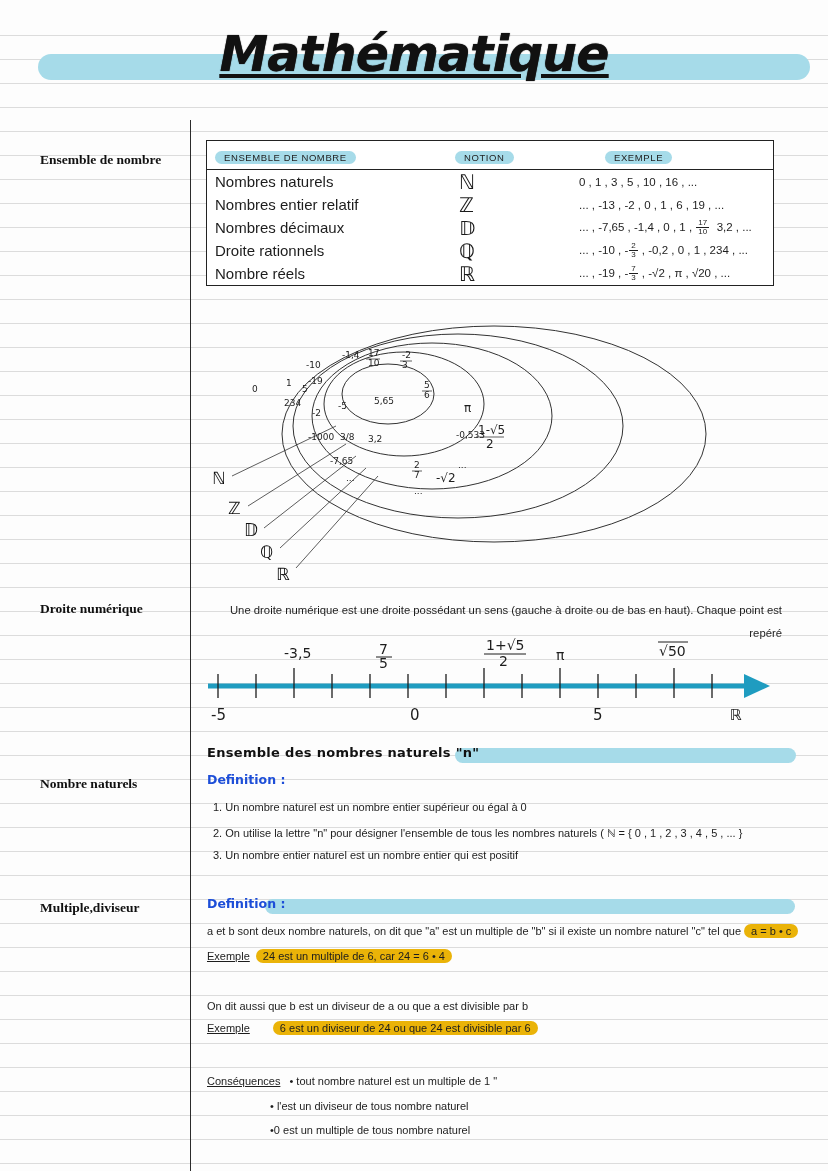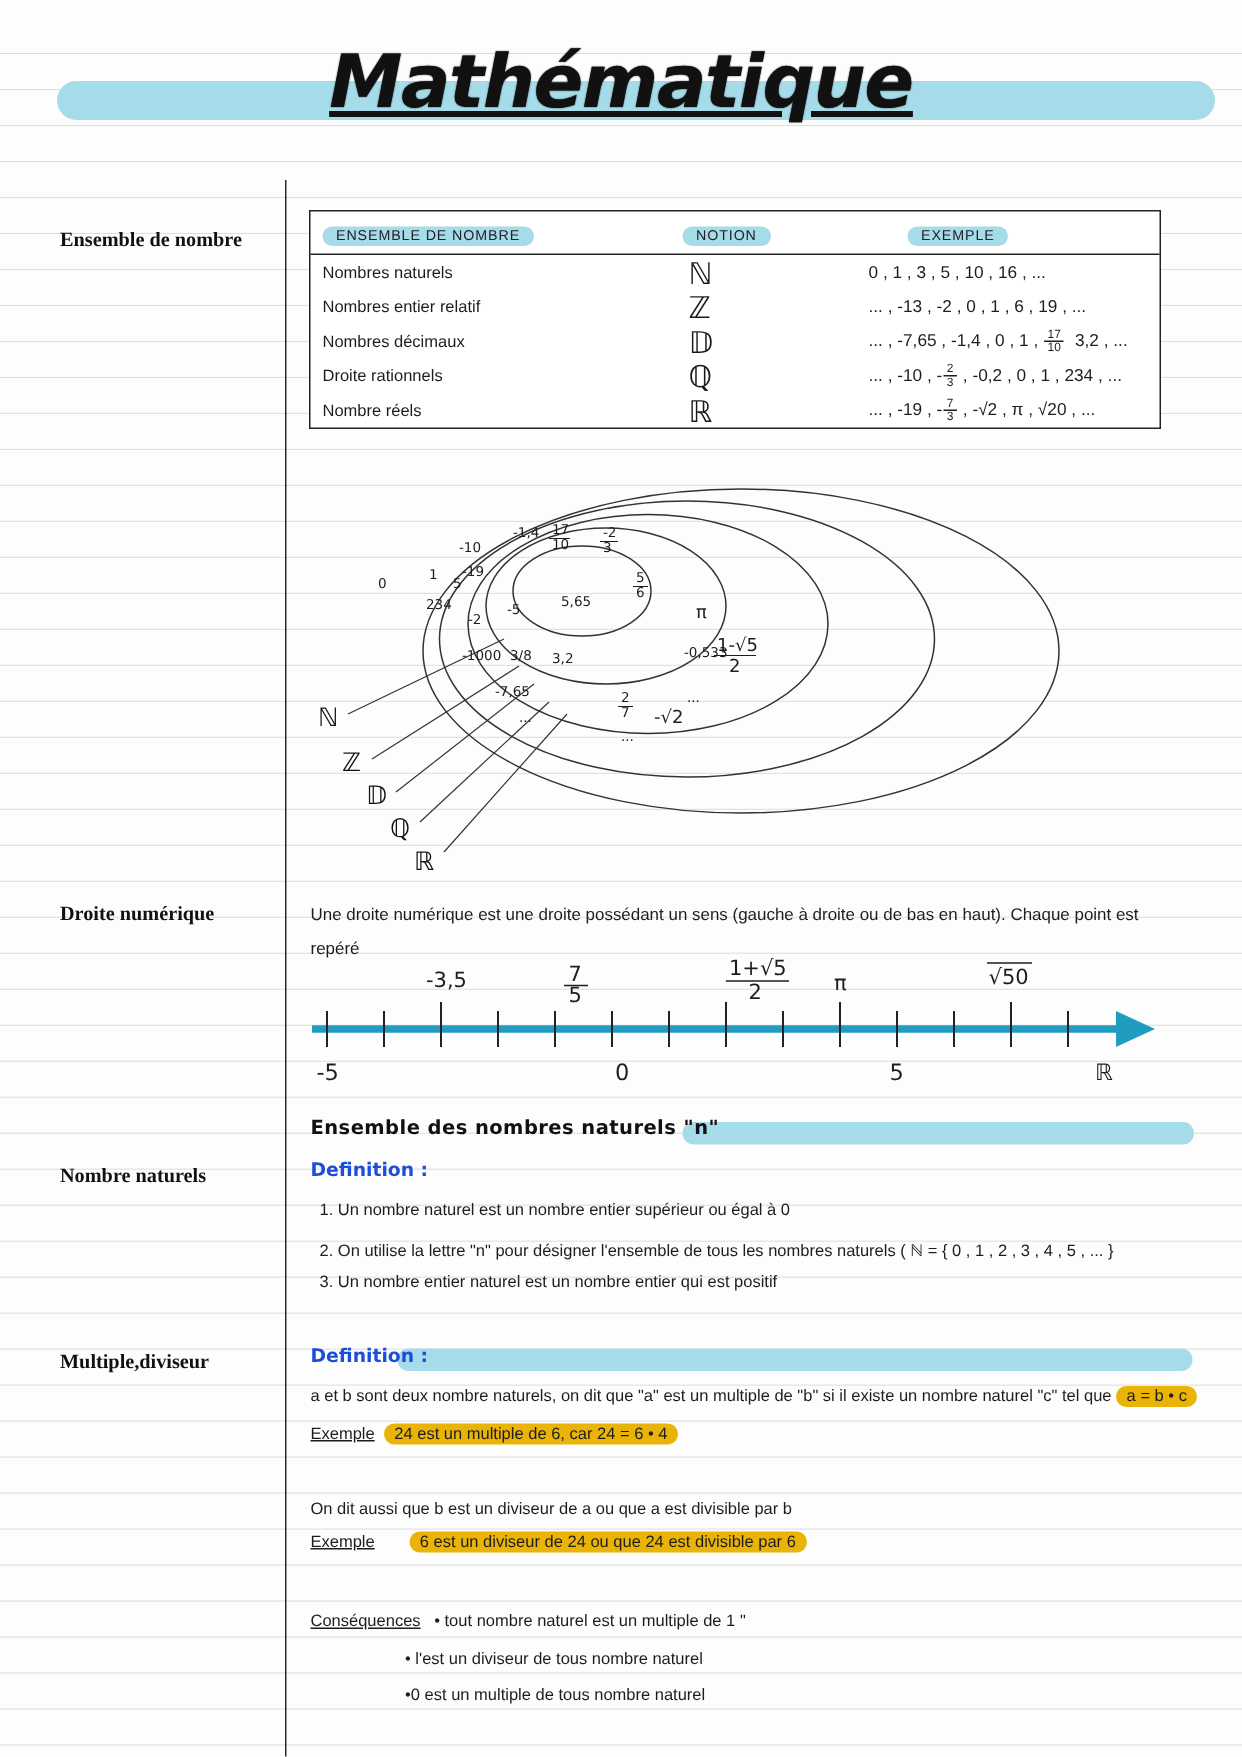--- a/index.html
+++ b/index.html
@@ -107,21 +107,21 @@
   .c2 { width: 150px; }
   .c3 { flex: 1; }
   .tbl-row {
     display: flex;
     align-items: center;
     padding: 2px 8px;
     height: 23px;
     box-sizing: border-box;
   }
   .tbl-row .c1 {
-    font-size: 11px;
+    font-size: 15px;
     color: #1d1d1d;
   }
   .tbl-row .c2 {
     font-size: 20px;
     text-align: left;
     padding-left: 34px;
     box-sizing: border-box;
     font-family: "DejaVu Sans", sans-serif;
     line-height: 1;
   }
@@ -151,20 +151,21 @@
     height: 270px;
   }
   .venn svg { display:block; }
 
   
   .para {
     position: absolute;
     font-size: 11.3px;
     color: #1d1d1d;
     line-height: 23px;
+    text-align: right;
   }
 
   .numline {
     position: absolute;
     left: 196px;
     top: 628px;
     width: 580px;
     height: 95px;
   }
 

